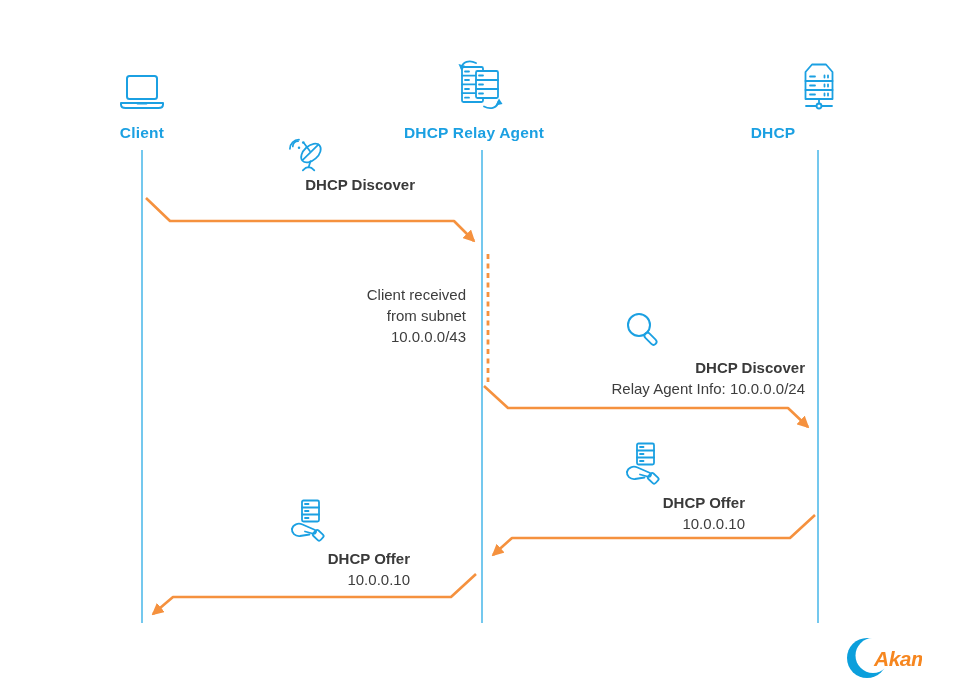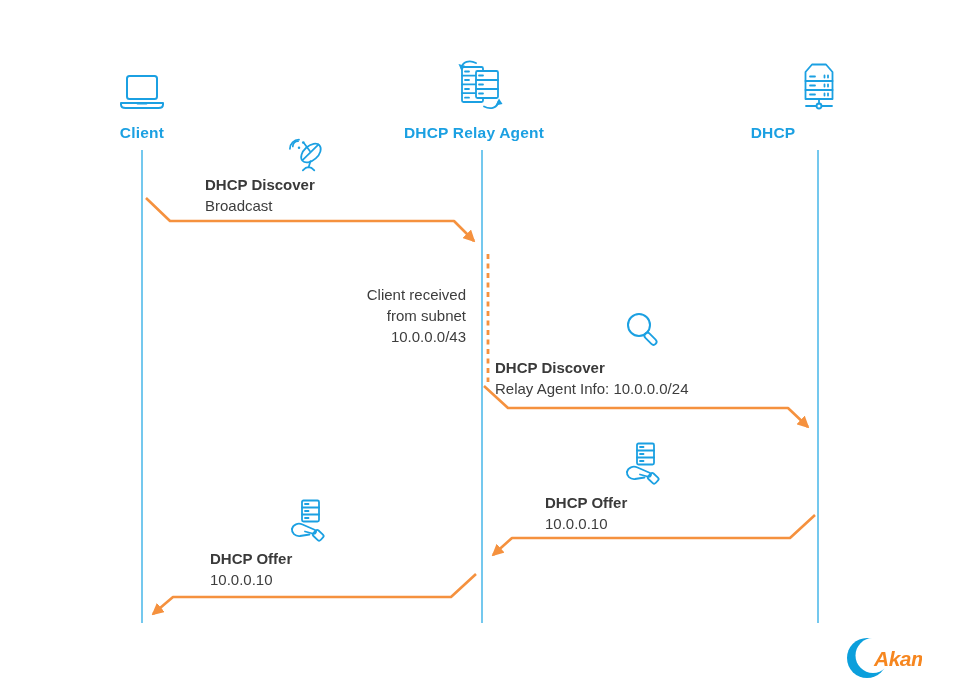--- a/index.html
+++ b/index.html
@@ -12,21 +12,21 @@
     position:absolute;text-align:center;color:#1ba0e2;
     font-size:15.5px;font-weight:700;letter-spacing:.2px;
   }
   
   .lifeline{position:absolute;top:150px;height:473px;width:2px;background:#74c8ee;}
   
   .icon{position:absolute;}
   .icon svg{display:block;}
   .blue-stroke{stroke:#1ba0e2;fill:none;stroke-width:1.8;stroke-linecap:round;stroke-linejoin:round;}
   
-  .msg{position:absolute;text-align:left;color:#3d3d3d;font-size:15px;line-height:21px;}
+  .msg{position:absolute;text-align:right;color:#3d3d3d;font-size:15px;line-height:21px;}
   .msg .t{font-weight:700;color:#3a3a3a;}
   .msg .s{font-weight:400;}
   .note{position:absolute;text-align:right;color:#3d3d3d;font-size:15px;line-height:21px;}
   
   .arrows{position:absolute;left:0;top:0;}
   
   .logo{position:absolute;left:843px;top:632px;width:112px;height:52px;}
   .logo svg{position:absolute;left:0;top:0;}
   .logo .brand{
     position:absolute;left:31px;top:15px;
@@ -104,21 +104,20 @@
       <circle cx="16" cy="10" r="1.4" fill="#1ba0e2" stroke="none"></circle>
       <path d="M23.5 29.5 L21.5 36"></path>
       <path d="M15.5 39 Q21.5 32.5 27.5 39"></path>
       <path d="M5 14 A5.5 5.5 0 0 1 10.5 8.5"></path>
       <path d="M2 16.5 A9.5 9.5 0 0 1 11.5 7"></path>
       <circle cx="11.5" cy="15.5" r="1.3" fill="#1ba0e2" stroke="none"></circle>
     </svg>
   </div>
   <div class="msg" style="left:205px;top:174px;width:210px;">
     <div class="t">DHCP Discover</div>
-    <div class="s">Broadcast</div>
   </div>
 
   <div class="note" style="left:280px;top:284px;width:186px;">
     <div>Client received</div>
     <div>from subnet</div>
     <div>10.0.0.0/43</div>
   </div>
 
   <div class="icon" style="left:622px;top:310px;">
     <svg width="44" height="46" viewBox="0 0 44 46" class="blue-stroke" style="stroke-width:2">

